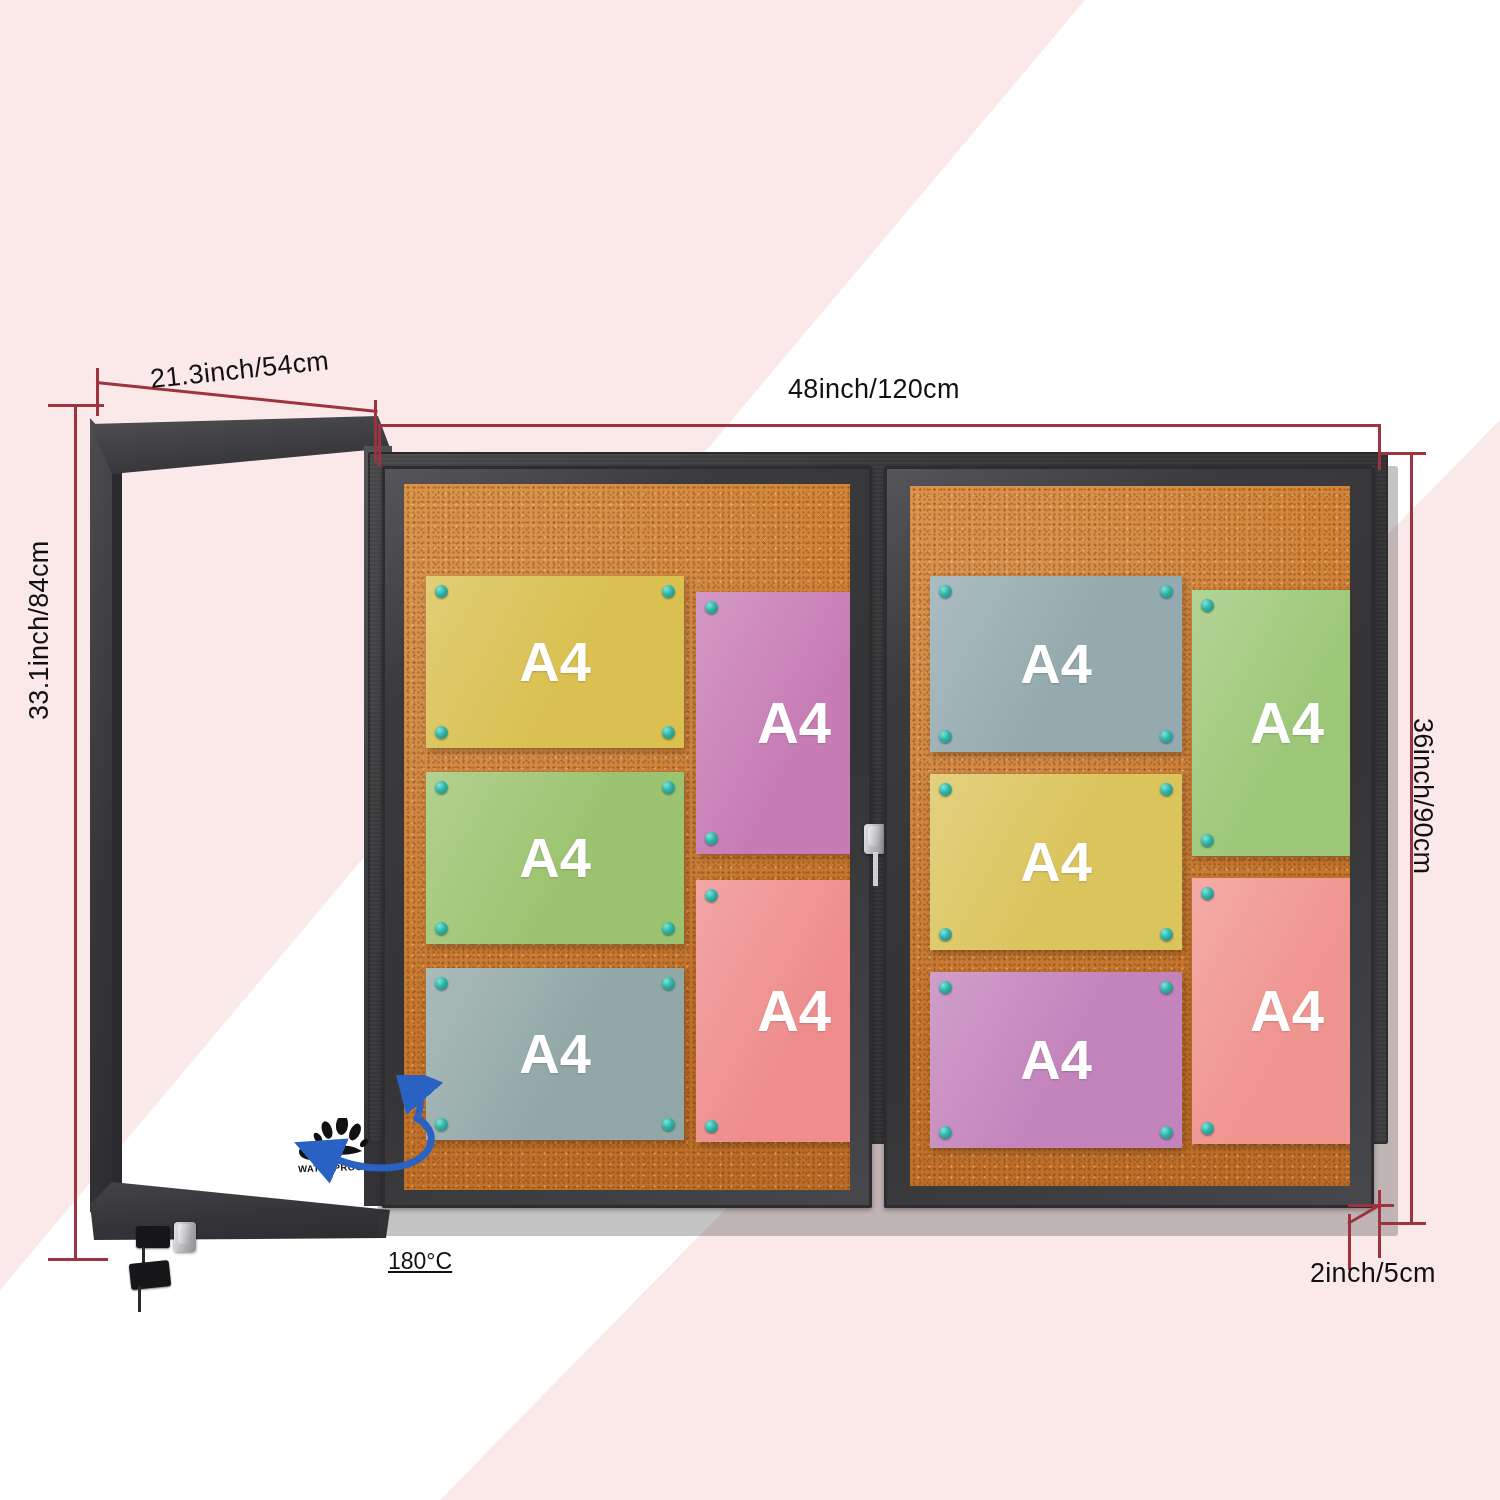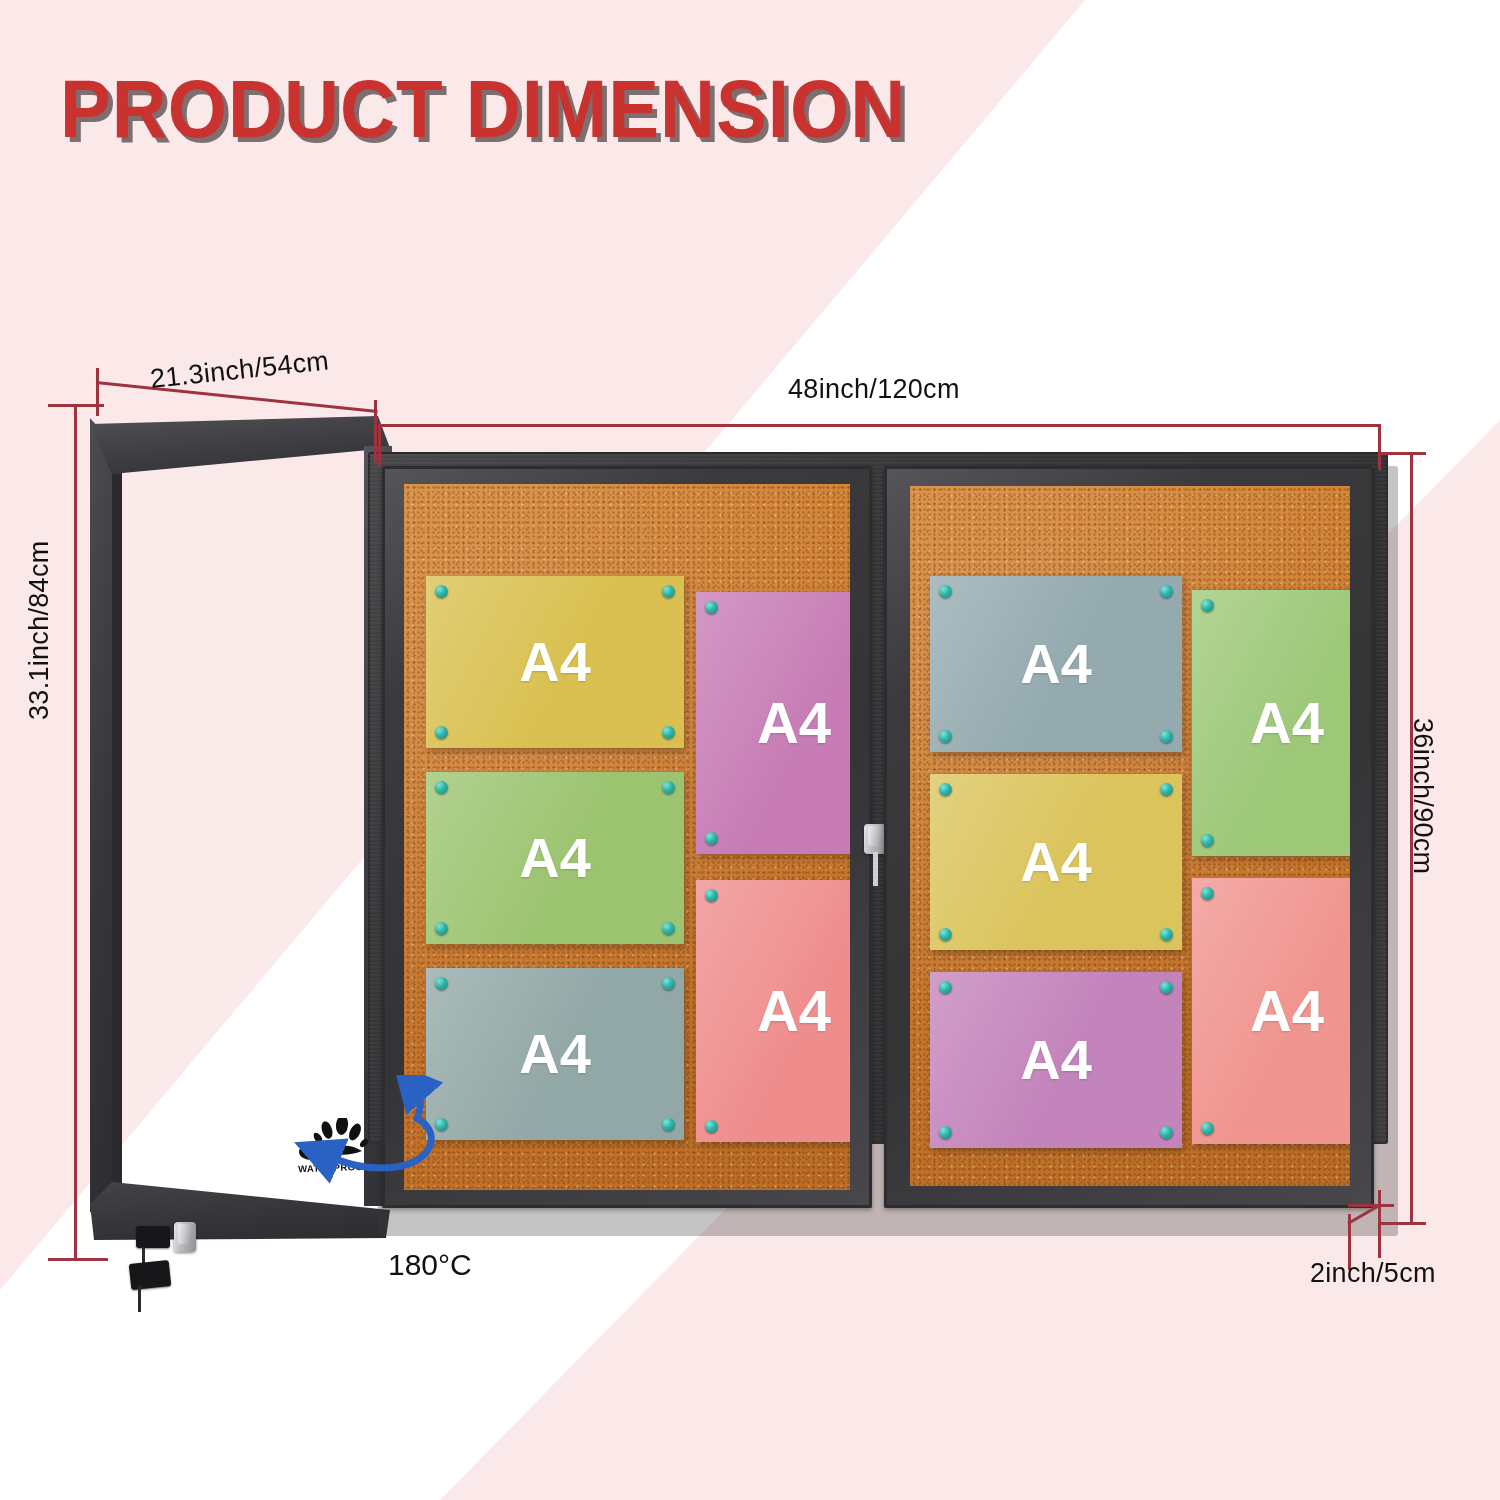--- a/index.html
+++ b/index.html
@@ -151,35 +151,32 @@
   .key-blade{position:absolute;width:3px;background:#2a2a2e;}
 
   
   .wp{position:absolute;left:296px;top:1118px;width:96px;height:66px;}
   .wp-label{
     position:absolute;left:2px;top:44px;font-size:9.5px;font-weight:bold;
     color:#111;letter-spacing:.4px;transform:rotate(-2deg);
   }
   .arrow-svg{position:absolute;left:246px;top:1075px;}
   .label-180{
-    position:absolute;left:388px;top:1248px;font-size:30px;color:#111;font-weight:500;
+    position:absolute;left:388px;top:1248px;font-size:23px;color:#111;font-weight:500;text-decoration:underline;
   }
 </style>
 </head>
 <body>
 
 <div id="stage">
 
   <div class="bg-white"></div>
   <div class="bg-pink-tl"></div>
   <div class="bg-pink-br"></div>
 
-  <div class="title-wrap">
-    <div class="title">PRODUCT DIMENSION</div>
-  </div>
 
   <div class="open-door">
 
     <div class="open-door-glass"></div>
 
     <div class="od-part" style="left:12px;top:14px;width:22px;height:818px;clip-path:polygon(0 0,100% 3%,100% 100%,0 97%);"></div>
 
     <div class="od-part" style="left:34px;top:26px;width:10px;height:794px;background:#2a2a2e;clip-path:polygon(0 0,100% 2%,100% 100%,0 98%);"></div>
 
     <div class="od-part" style="left:12px;top:12px;width:300px;height:60px;background:linear-gradient(175deg,#4f4f54,#3a3a3f 60%,#2f2f34);clip-path:polygon(0 8px,288px 0,300px 32px,22px 58px);"></div>

